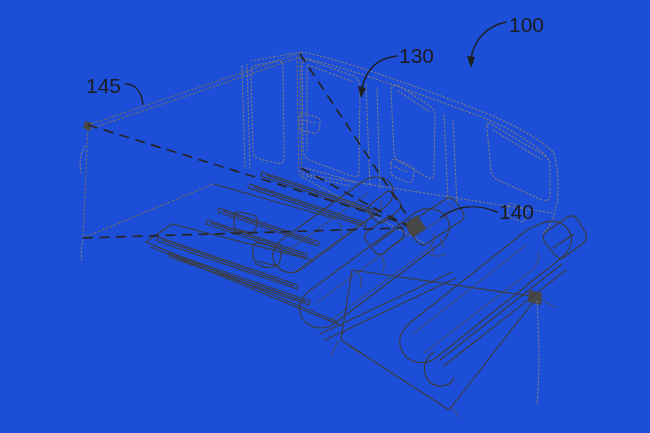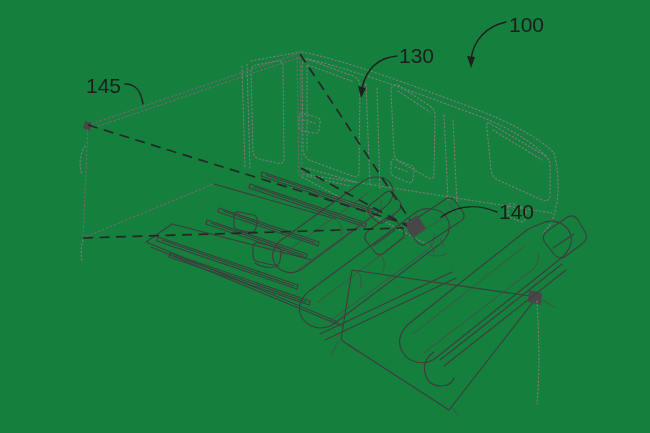--- a/index.html
+++ b/index.html
@@ -1,16 +1,16 @@
 <!DOCTYPE html>
 <html><head>
 <meta charset="utf-8">
 <style>
   html,body{margin:0;padding:0;background:#ffffff;}
-  .stage{position:relative;width:650px;height:433px;background:#15803d;overflow:hidden;
+  .stage{position:relative;width:650px;height:433px;background:#1d4ed8;overflow:hidden;
          font-family:"Liberation Sans",sans-serif;}
   svg{position:absolute;left:0;top:0;}
   
   .ph{fill:none;stroke:#7d7d7d;stroke-width:1.1;stroke-dasharray:1.4 2.4;stroke-linecap:round;stroke-linejoin:round;}
   
   .scr{fill:none;stroke:#6a6a6a;stroke-width:1.2;stroke-dasharray:1.6 2.6;stroke-linecap:round;}
   
   .sl{fill:none;stroke:#3d3d3d;stroke-width:1.15;stroke-linecap:round;stroke-linejoin:round;}
   .sl2{fill:none;stroke:#4a4a4a;stroke-width:0.9;stroke-linecap:round;stroke-linejoin:round;}
   

